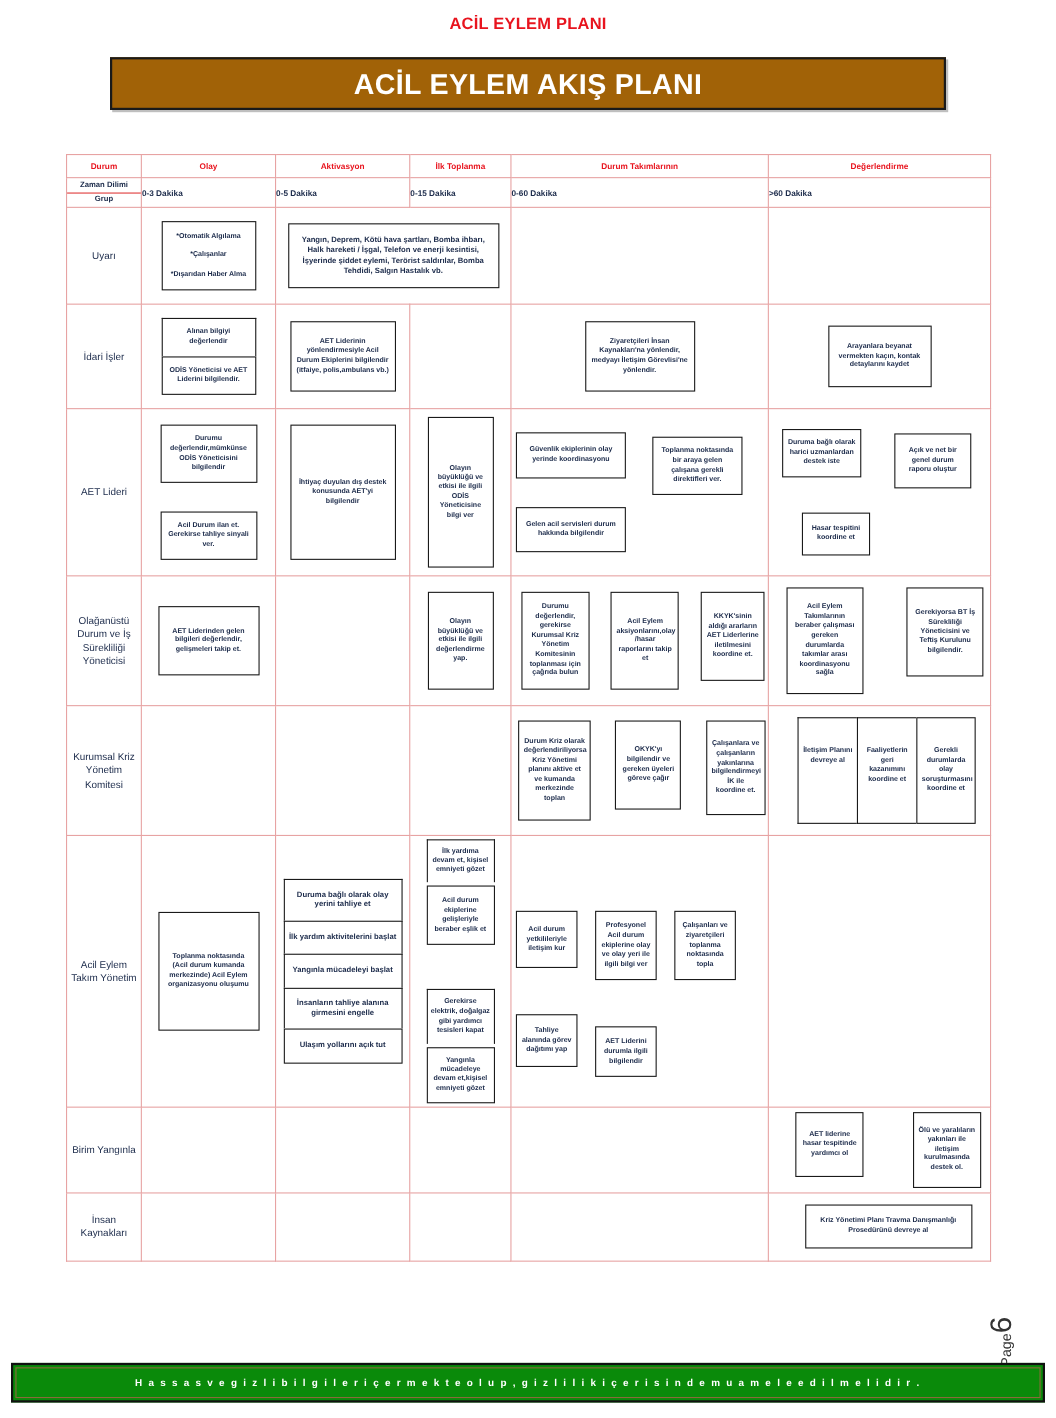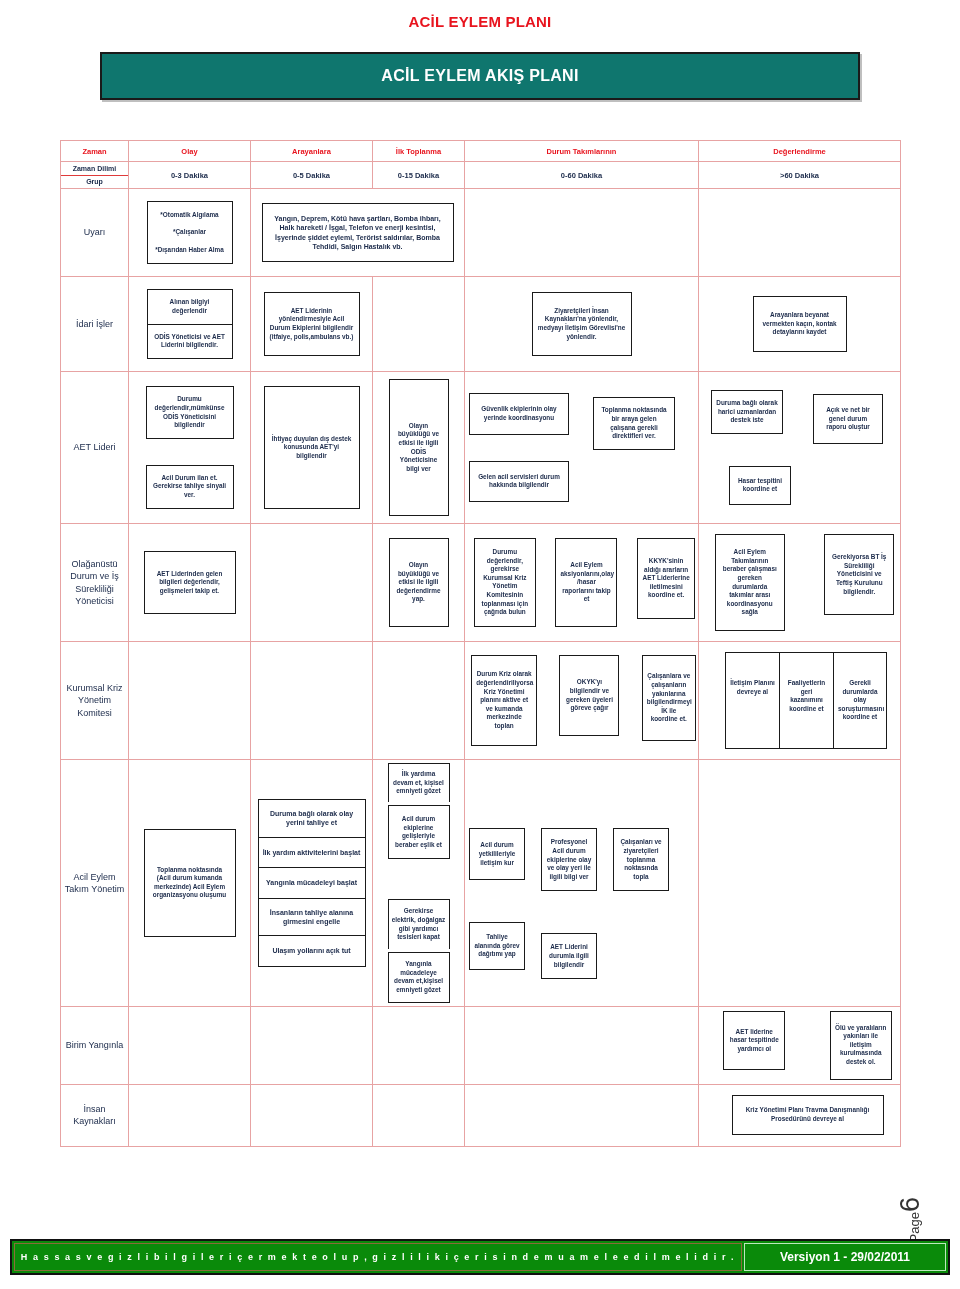--- a/index.html
+++ b/index.html
@@ -7,38 +7,38 @@
     width:960px;height:1289px;background:#ffffff;
     font-family:"Liberation Sans","DejaVu Sans",sans-serif;
     color:#1b2a4a;position:relative;overflow:hidden;
   }
   .page-title{
     text-align:center;font-size:15px;font-weight:bold;color:#e8141e;
     letter-spacing:.2px;padding-top:13px;
   }
   .banner-wrap{padding:22px 100px 0 100px;}
   .banner{
-    background:#0f766e;border:2px solid #1a1a1a;
+    background:#a16207;border:2px solid #1a1a1a;
     height:44px;display:flex;align-items:center;justify-content:center;
-    color:#ffffff;font-size:16px;font-weight:bold;letter-spacing:.3px;
+    color:#ffffff;font-size:26px;font-weight:bold;letter-spacing:.3px;
     box-shadow:2px 2px 0 rgba(0,0,0,.25);
   }
   .grid-wrap{padding:40px 60px 0 60px;}
   table.flow{
     width:840px;border-collapse:collapse;table-layout:fixed;
   }
   table.flow td,table.flow th{
     border:1px solid #e7a3a3;vertical-align:middle;padding:0;
   }
   .hdr td{
     border:1px solid #e03a3a;text-align:center;color:#e8141e;
     font-size:7.5px;font-weight:bold;height:20px;
   }
   .sub td{
-    border:1px solid #e03a3a;text-align:center;color:#1b2a4a;
+    border:1px solid #e03a3a;text-align:left;color:#1b2a4a;
     font-size:7.5px;font-weight:bold;height:26px;
   }
   .sub td.split{padding:0;}
   .sub .splitbox{display:flex;flex-direction:column;height:26px;}
   .sub .splitbox div{
     flex:1;display:flex;align-items:center;justify-content:center;
     font-size:7px;font-weight:bold;
   }
   .sub .splitbox div:first-child{border-bottom:1px solid #e03a3a;}
   td.rolecell{
@@ -96,23 +96,23 @@
     <colgroup>
       <col style="width:68px">
         <col style="width:122px">
         <col style="width:122px">
       <col style="width:92px">
         <col style="width:234px">
         <col style="width:202px">
     </colgroup>
     <tbody>
       <tr class="hdr">
-        <td>Zaman</td>
+        <td>Durum</td>
         <td>Olay</td>
-        <td>Arayanlara</td>
+        <td>Aktivasyon</td>
         <td>İlk Toplanma</td>
         <td>Durum Takımlarının</td>
         <td>Değerlendirme</td>
       </tr>
       <tr class="sub">
         <td class="split">
           <div class="splitbox">
             <div>Zaman Dilimi</div>
             <div>Grup</div>
           </div>
@@ -323,14 +323,13 @@
     </tbody>
   </table>
 </div>
 
 <div class="pagemark">
   <span>Page</span><span class="num">6</span>
 </div>
 
 <div class="footer">
   <div class="note">H a s s a s   v e   g i z l i   b i l g i l e r   i ç e r m e k t e   o l u p , g i z l i l i k   i ç e r i s i n d e   m u a m e l e   e d i l m e l i d i r .</div>
-  <div class="ver">Versiyon 1 - 29/02/2011</div>
 </div>
 
 </body></html>

